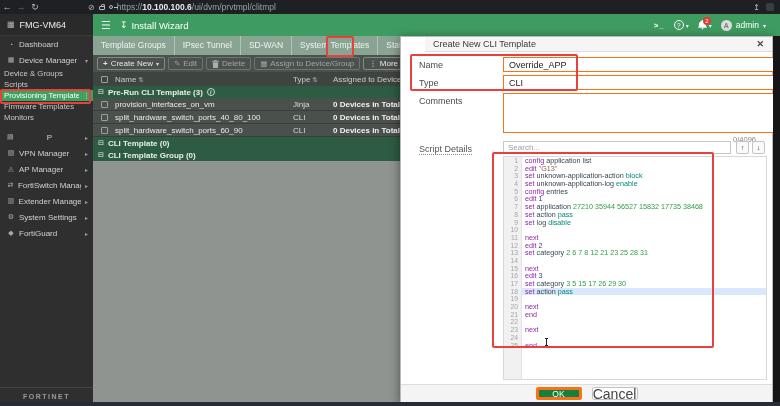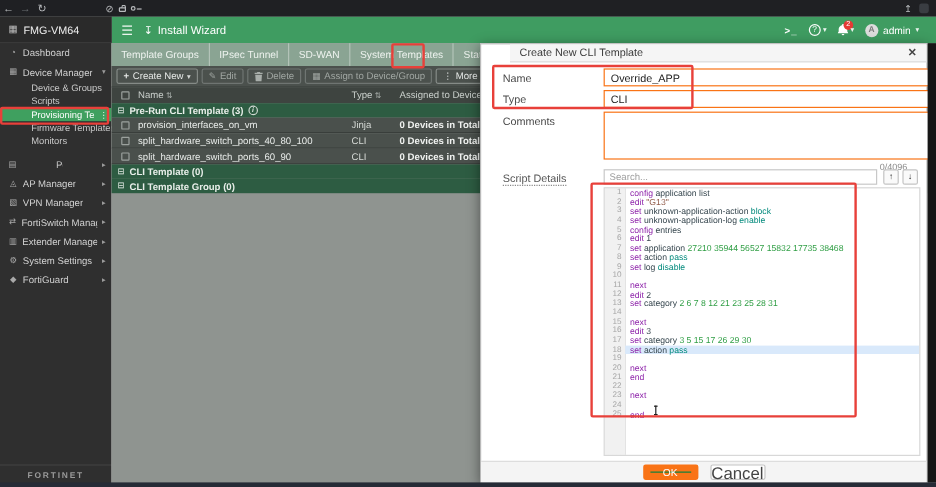--- a/index.html
+++ b/index.html
@@ -36,21 +36,21 @@
   .badge{position:absolute;top:-3px;left:5px;min-width:8px;height:8px;border-radius:4px;background:#e53935;color:#fff;font-size:6px;line-height:8px;text-align:center;padding:0 1px;}
   .avwrap{display:flex;align-items:center;gap:4px;font-size:8.5px;}
   .avatar{width:11px;height:11px;border-radius:50%;background:#dcdcdc;color:#7a7a7a;font-size:7px;font-weight:bold;line-height:11px;text-align:center;}
 
   
   .sidebar{position:absolute;left:0;top:14px;width:93px;height:392px;background:#2f2f2f;color:#d2d2d2;}
   .side-head{height:22px;display:flex;align-items:center;gap:5px;padding-left:7px;font-size:9px;color:#eee;background:#2a2a2a;border-bottom:1px solid rgba(255,255,255,.07);}
   .side-logo-ic{font-size:8px;color:#bdbdbd;}
   .side-item{display:flex;align-items:center;gap:4px;padding-left:7px;font-size:8px;cursor:default;position:relative;}
   .side-item.top{height:16px;}
-  .side-item.sub{height:11px;padding-left:26px;font-size:7.8px;color:#c9c9c9;}
+  .side-item.sub{height:11px;padding-left:4px;font-size:7.8px;color:#c9c9c9;}
   .side-item.gap{margin-top:6px;gap:33px;}
   .s-ic{font-size:7px;color:#a9a9a9;width:8px;text-align:center;}
   .s-lb{white-space:nowrap;overflow:hidden;}
   .s-ch{margin-left:auto;padding-right:5px;font-size:6px;color:#9a9a9a;}
   .side-item.selected{background:#3fa05f;color:#fff;}
   .s-dots{margin-left:auto;padding-right:3px;font-size:7px;color:#eaf4ed;}
   .fortinet{position:absolute;left:0;bottom:6px;width:93px;text-align:center;font-size:7px;font-weight:bold;letter-spacing:1.5px;color:#9a9a9a;border-top:1px solid rgba(255,255,255,.1);padding-top:5px;}
 
   
   .main{position:absolute;left:93px;top:36px;width:687px;height:370px;background:#8f9490;}
@@ -99,21 +99,21 @@
   .cl.hl .ct{background:#d9e9fb;}
   .tk-kw{color:#8e24aa;}
   .tk-id{color:#37474f;}
   .tk-val{color:#00897b;}
   .tk-num{color:#2f9e44;}
   .tk-str{color:#925c4a;}
   .ibeam{position:absolute;left:42px;top:181px;width:1px;height:8px;background:#222;}
   .ibeam::before,.ibeam::after{content:'';position:absolute;left:-1px;width:3px;height:1px;background:#222;}
   .ibeam::before{top:0;} .ibeam::after{bottom:0;}
   .dlg-foot{position:absolute;left:0;right:0;bottom:0;height:18px;background:#f4f4f4;border-top:1px solid #ddd;display:flex;align-items:center;justify-content:center;gap:10px;}
-  .btn-ok{min-width:46px;height:13px;background:#15803d;border:6px solid #f97316;color:#fff;font-size:8.5px;border-radius:2px;}
+  .btn-ok{min-width:46px;height:13px;background:#15803d;border:3px solid #f97316;color:#fff;font-size:8.5px;border-radius:2px;}
   .btn-cancel{min-width:46px;height:13px;background:#fff;border:1px solid #c4c4c4;color:#444;font-size:14px;border-radius:2px;}
 
   
   .redbox{position:absolute;border:2px solid #e8403a;border-radius:2px;z-index:50;pointer-events:none;}
   .rb-cli{left:326px;top:36px;width:28px;height:21px;}
   .rb-prov{left:0px;top:89px;width:91px;height:15px;}
   .rb-name{left:410px;top:54px;width:168px;height:37px;}
   .rb-script{left:492px;top:152px;width:222px;height:196px;}
   .right-strip{position:absolute;right:0;top:36px;width:7px;height:366px;background:#161616;z-index:20;}
   .bottom-strip{position:absolute;left:0;bottom:0;width:780px;height:4px;background:#262b36;z-index:30;}
@@ -124,20 +124,21 @@
 <div class="screen">
 
   <div class="chrome">
     <span class="nav-ic">←</span>
     <span class="nav-ic fwd">→</span>
     <span class="nav-ic">↻</span>
     <div class="urlbar">
       <span class="u-ic">⊘</span>
       <span class="lock"></span>
       <span class="key"></span>
+      <span class="url"><span>https://</span><b>10.100.100.6</b><span>/ui/dvm/prvtmpl/clitmpl</span></span>
     </div>
     <div class="chrome-right">
       <span class="chr-ic">↥</span>
       <span class="ext-ic"></span>
     </div>
   </div>
 
   <div class="appbar">
     <span class="burger">☰</span>
     <span class="iw">
@@ -196,27 +197,27 @@
         </div>
         <div class="side-item sub">
           <span class="s-lb">Monitors</span>
         </div>
         <div class="side-item top gap">
           <span class="s-ic">▤</span>
           <span class="s-lb">Policy &amp; Objects</span>
           <span class="s-ch">▸</span>
         </div>
         <div class="side-item top">
+          <span class="s-ic">▧</span>
+          <span class="s-lb">VPN Manager</span>
+          <span class="s-ch">▸</span>
+        </div>
+        <div class="side-item top">
           <span class="s-ic">◬</span>
           <span class="s-lb">AP Manager</span>
-          <span class="s-ch">▸</span>
-        </div>
-        <div class="side-item top">
-          <span class="s-ic">▧</span>
-          <span class="s-lb">VPN Manager</span>
           <span class="s-ch">▸</span>
         </div>
         <div class="side-item top">
           <span class="s-ic">⇄</span>
           <span class="s-lb">FortiSwitch Manager</span>
           <span class="s-ch">▸</span>
         </div>
         <div class="side-item top">
           <span class="s-ic">▥</span>
           <span class="s-lb">Extender Manager</span>

